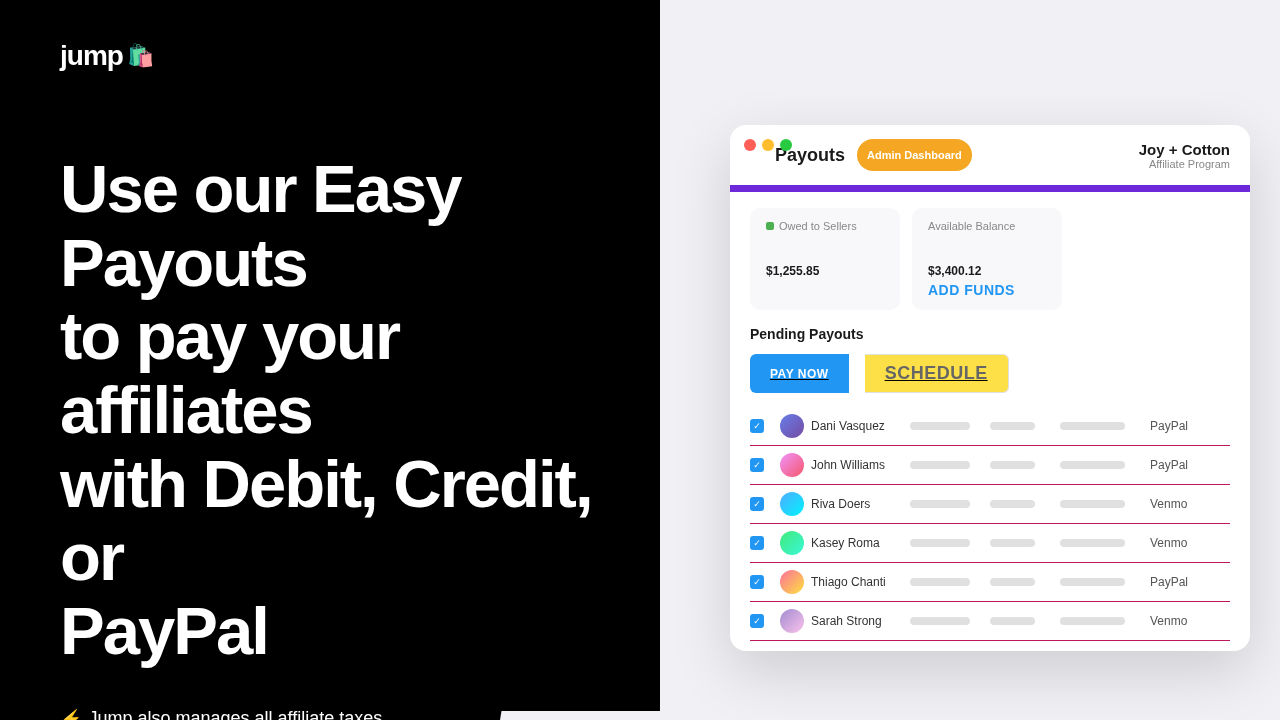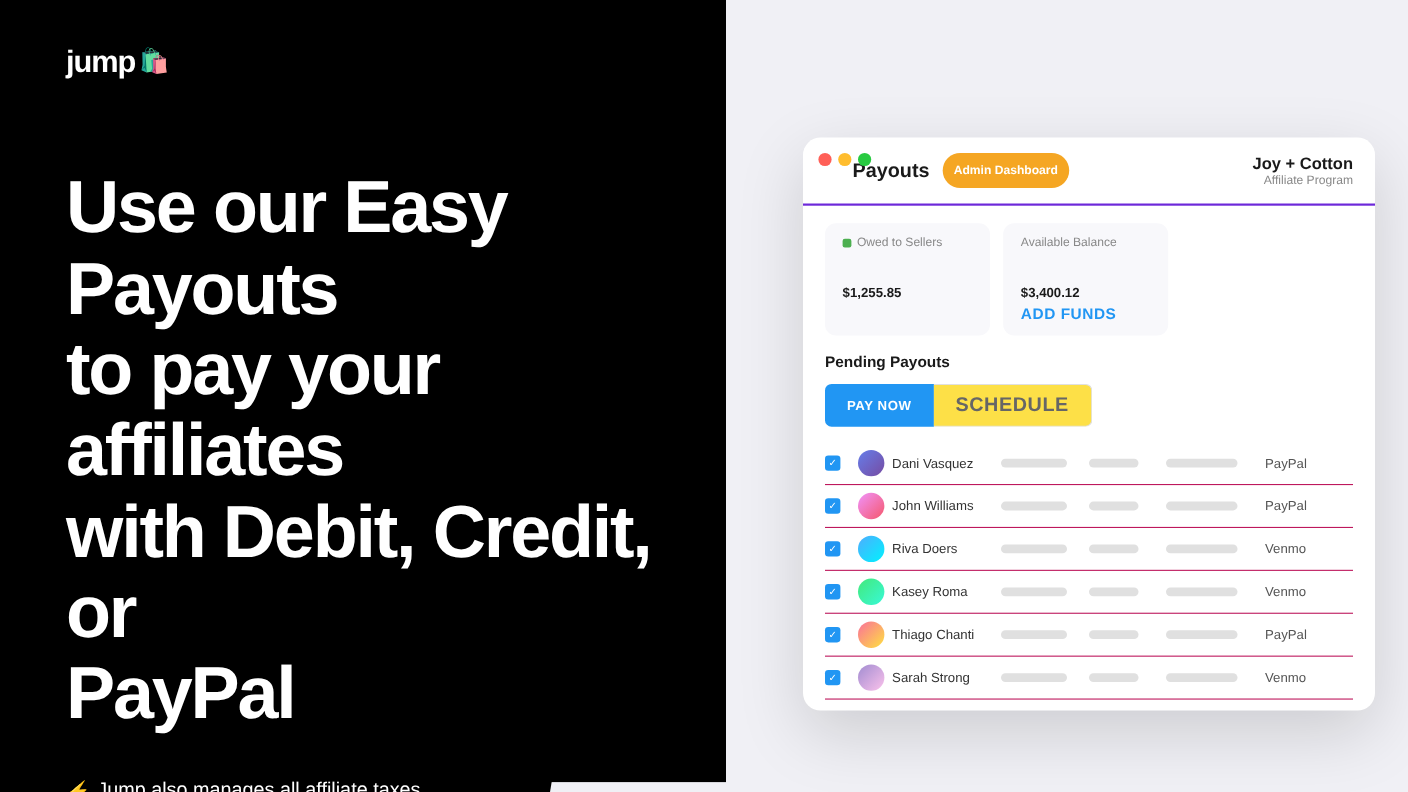--- a/index.html
+++ b/index.html
@@ -112,21 +112,21 @@
     .wc-red { background: #ff5f57; }
     .wc-yellow { background: #ffbd2e; }
     .wc-green { background: #28ca41; }
 
     
     .card-header {
       padding: 14px 20px 14px 45px;
       display: flex;
       align-items: center;
       justify-content: space-between;
-      border-bottom: 2px solid #6d28d9;
+      border-bottom: 7px solid #6d28d9;
     }
     .card-header-left {
       display: flex;
       align-items: center;
       gap: 12px;
     }
     .payouts-title {
       font-size: 18px;
       font-weight: 700;
       color: #1a1a1a;
@@ -198,22 +198,23 @@
       padding: 0 20px 10px;
     }
     .pending-title {
       font-size: 14px;
       font-weight: 700;
       color: #1a1a1a;
       margin-bottom: 12px;
     }
     .action-buttons {
       display: flex;
-      gap: 0;
+      gap: 16px;
       margin-bottom: 14px;
+      text-decoration: underline;
     }
     .btn-pay-now {
       background: #2196f3;
       color: #fff;
       font-size: 12px;
       font-weight: 700;
       padding: 8px 20px;
       border: none;
       border-radius: 6px 0 0 6px;
       cursor: pointer;

